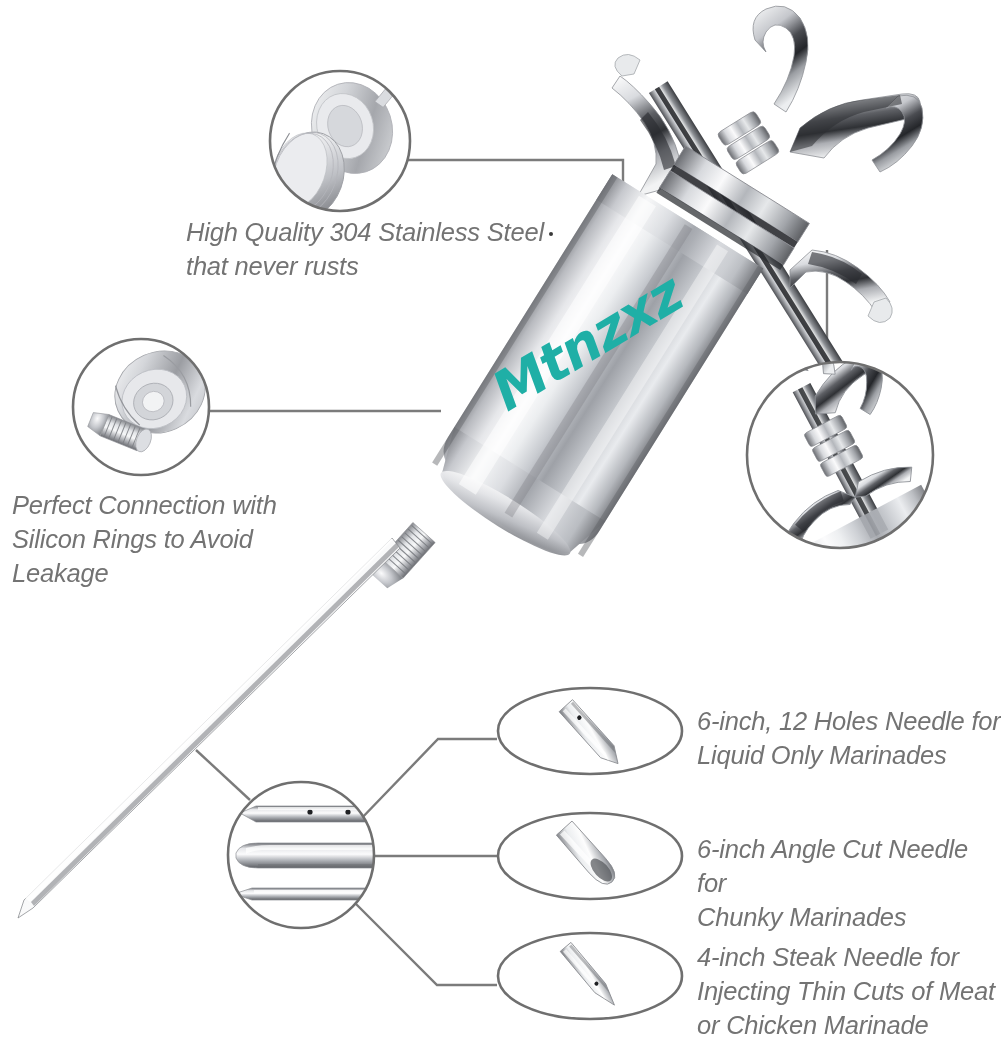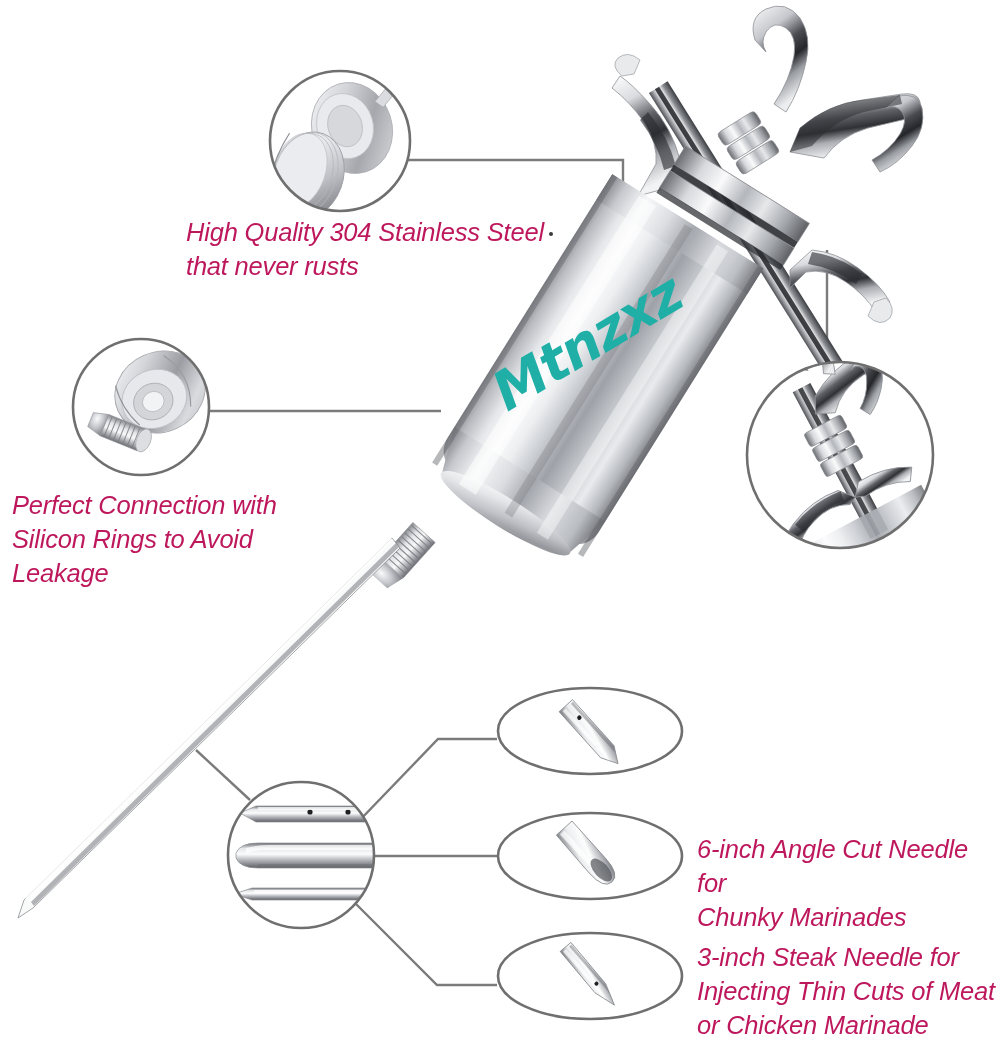--- a/index.html
+++ b/index.html
@@ -20,21 +20,21 @@
     left: 0;
     top: 0;
     width: 1001px;
     height: 1054px;
   }
   .caption {
     position: absolute;
     font-family: "Liberation Sans", sans-serif;
     font-style: italic;
     font-weight: 400;
-    color: #be185d;
+    color: #737373;
     font-size: 25.5px;
     line-height: 1.33;
     letter-spacing: -0.2px;
     white-space: pre-line;
     z-index: 5;
   }
   .cap-steel   { left: 186px; top: 216px; }
   .cap-silicon { left: 12px;  top: 489px; font-style: italic; }
   .cap-handle  { left: 718px; top: 551px; }
   .cap-holes   { left: 697px; top: 705px; }
@@ -441,23 +441,25 @@
   </svg>
 
   <div class="caption cap-steel">High Quality 304 Stainless Steel
 that never rusts</div>
 
   <div class="caption cap-silicon">Perfect Connection with
 Silicon Rings to Avoid
 Leakage</div>
 
 
+  <div class="caption cap-holes">6-inch, 12 Holes Needle for
+Liquid Only Marinades</div>
 
   <div class="caption cap-angle">6-inch Angle Cut Needle for
 Chunky Marinades</div>
 
-  <div class="caption cap-steaks">3-inch Steak Needle for
+  <div class="caption cap-steaks">4-inch Steak Needle for
 Injecting Thin Cuts of Meat
 or Chicken Marinade</div>
 
   <div class="dot-mark"></div>
 
 </div>
 
 </body></html>

